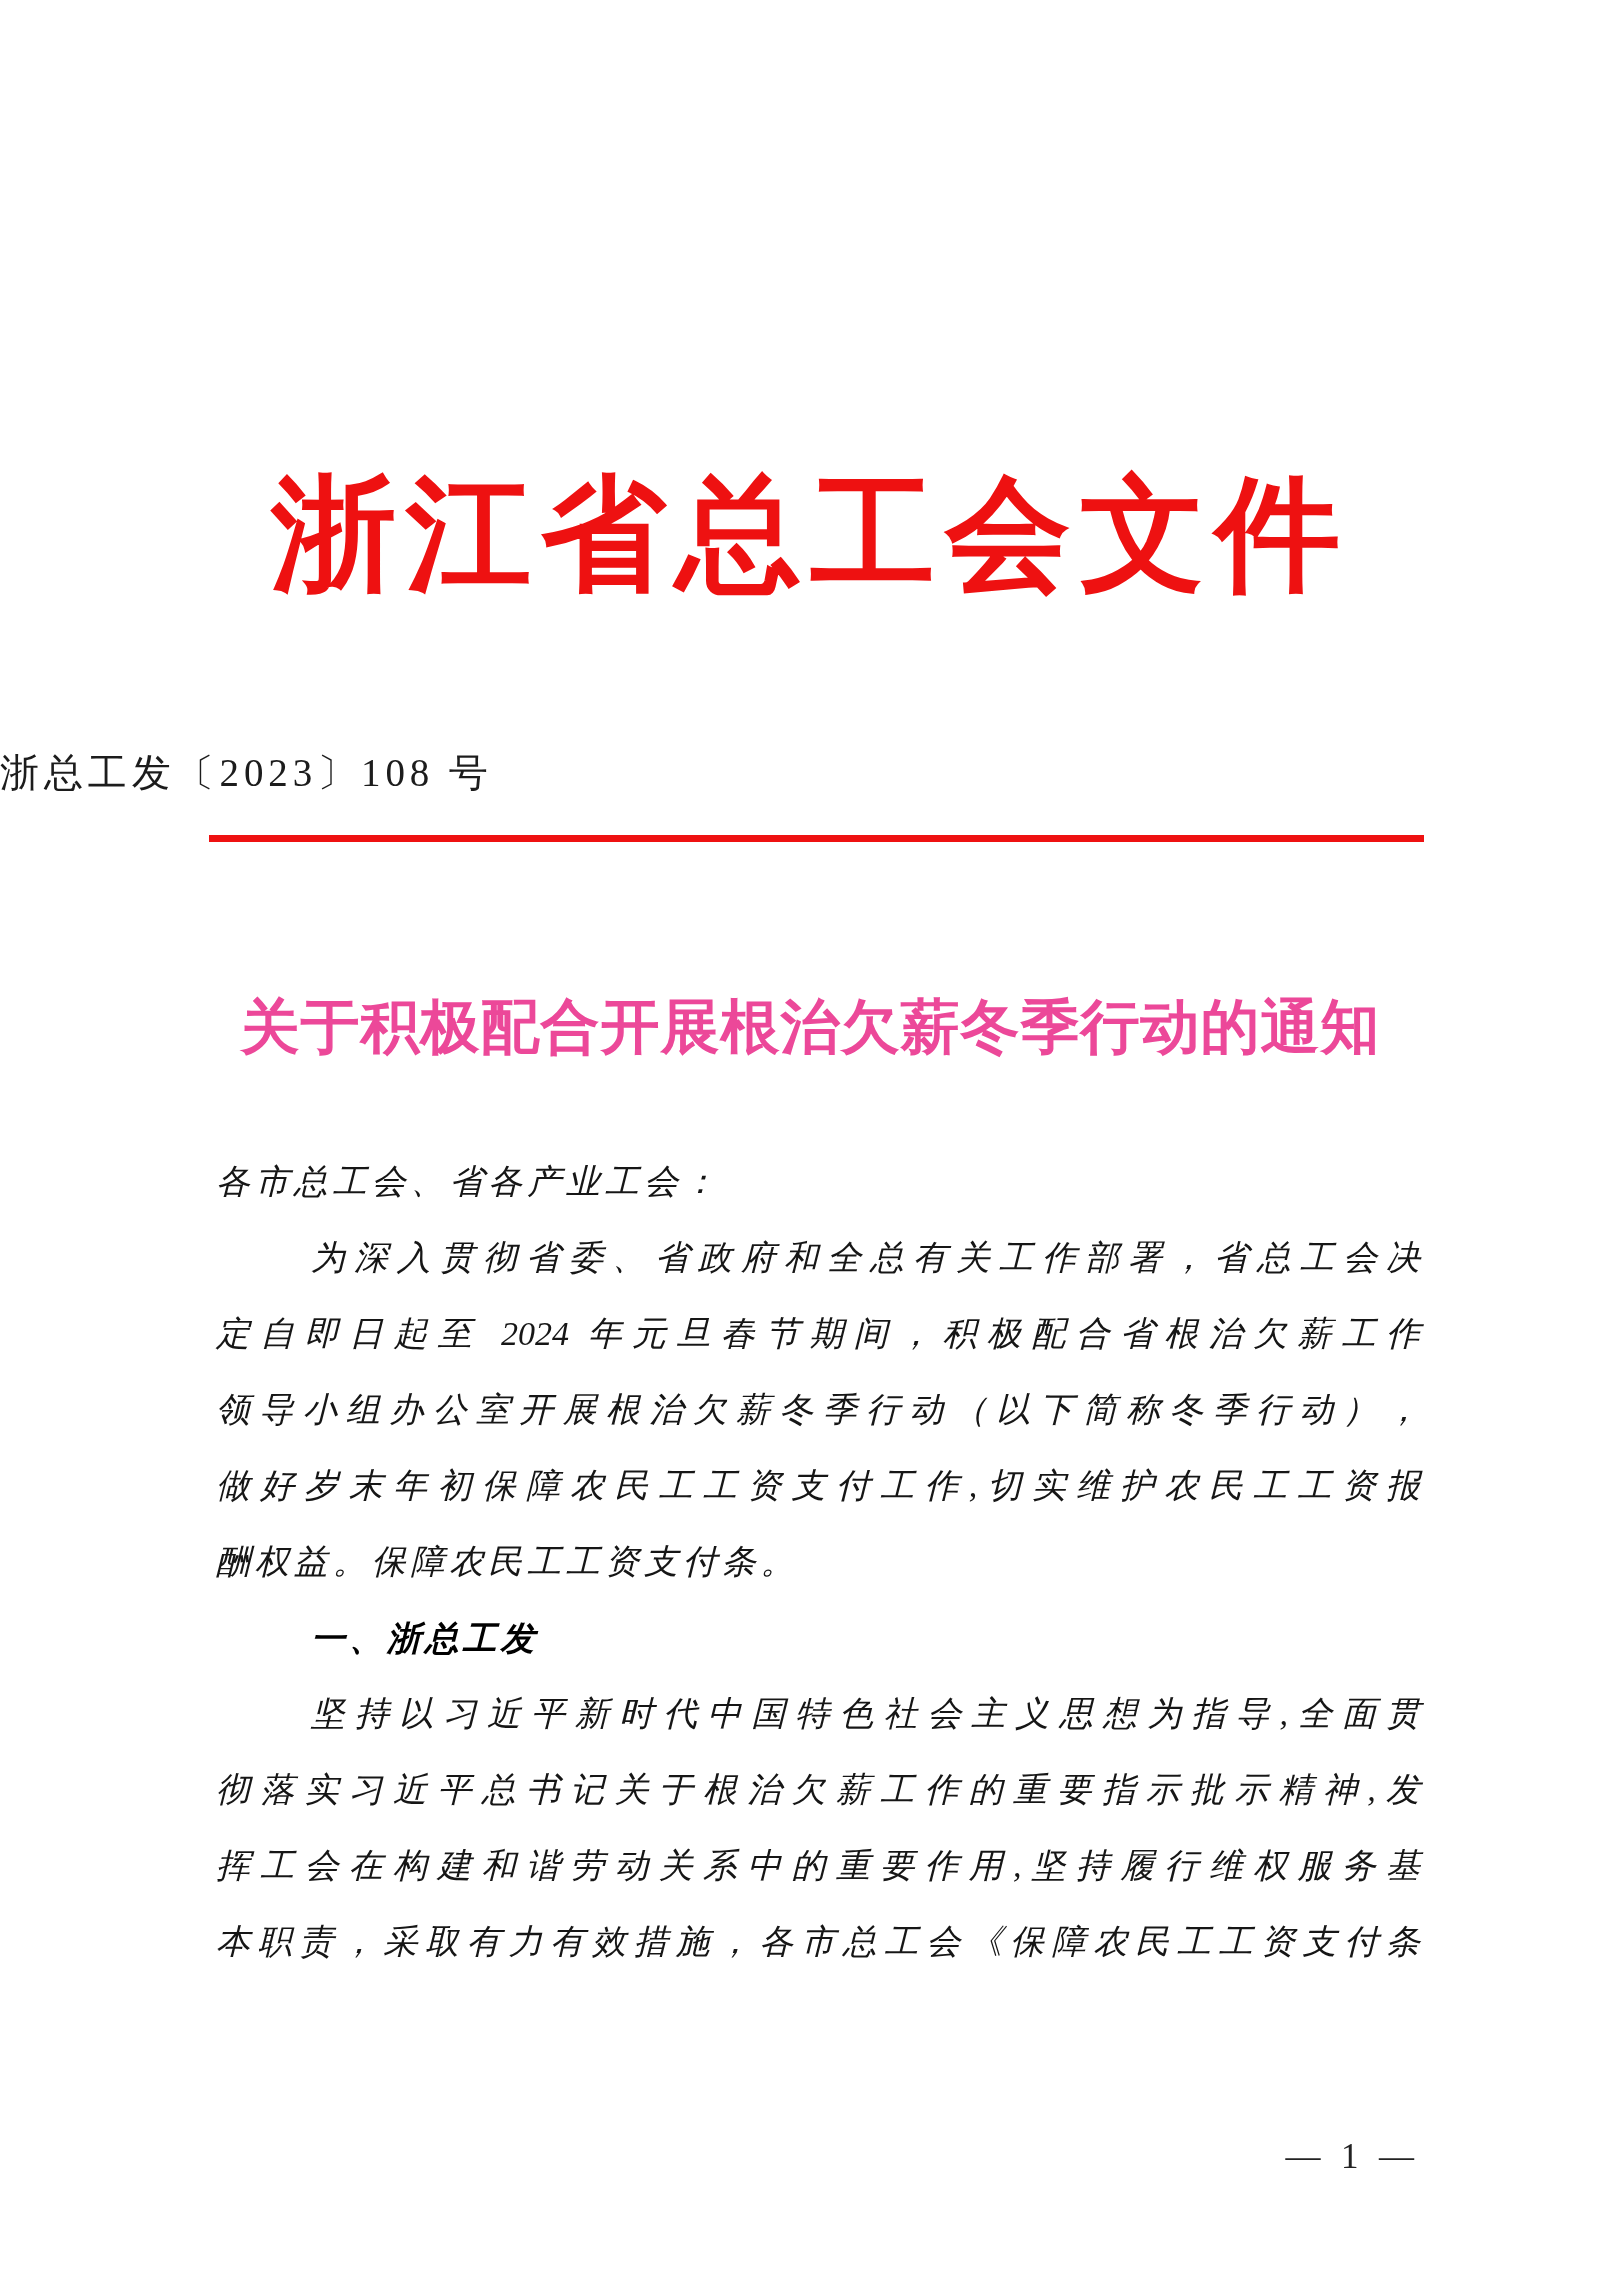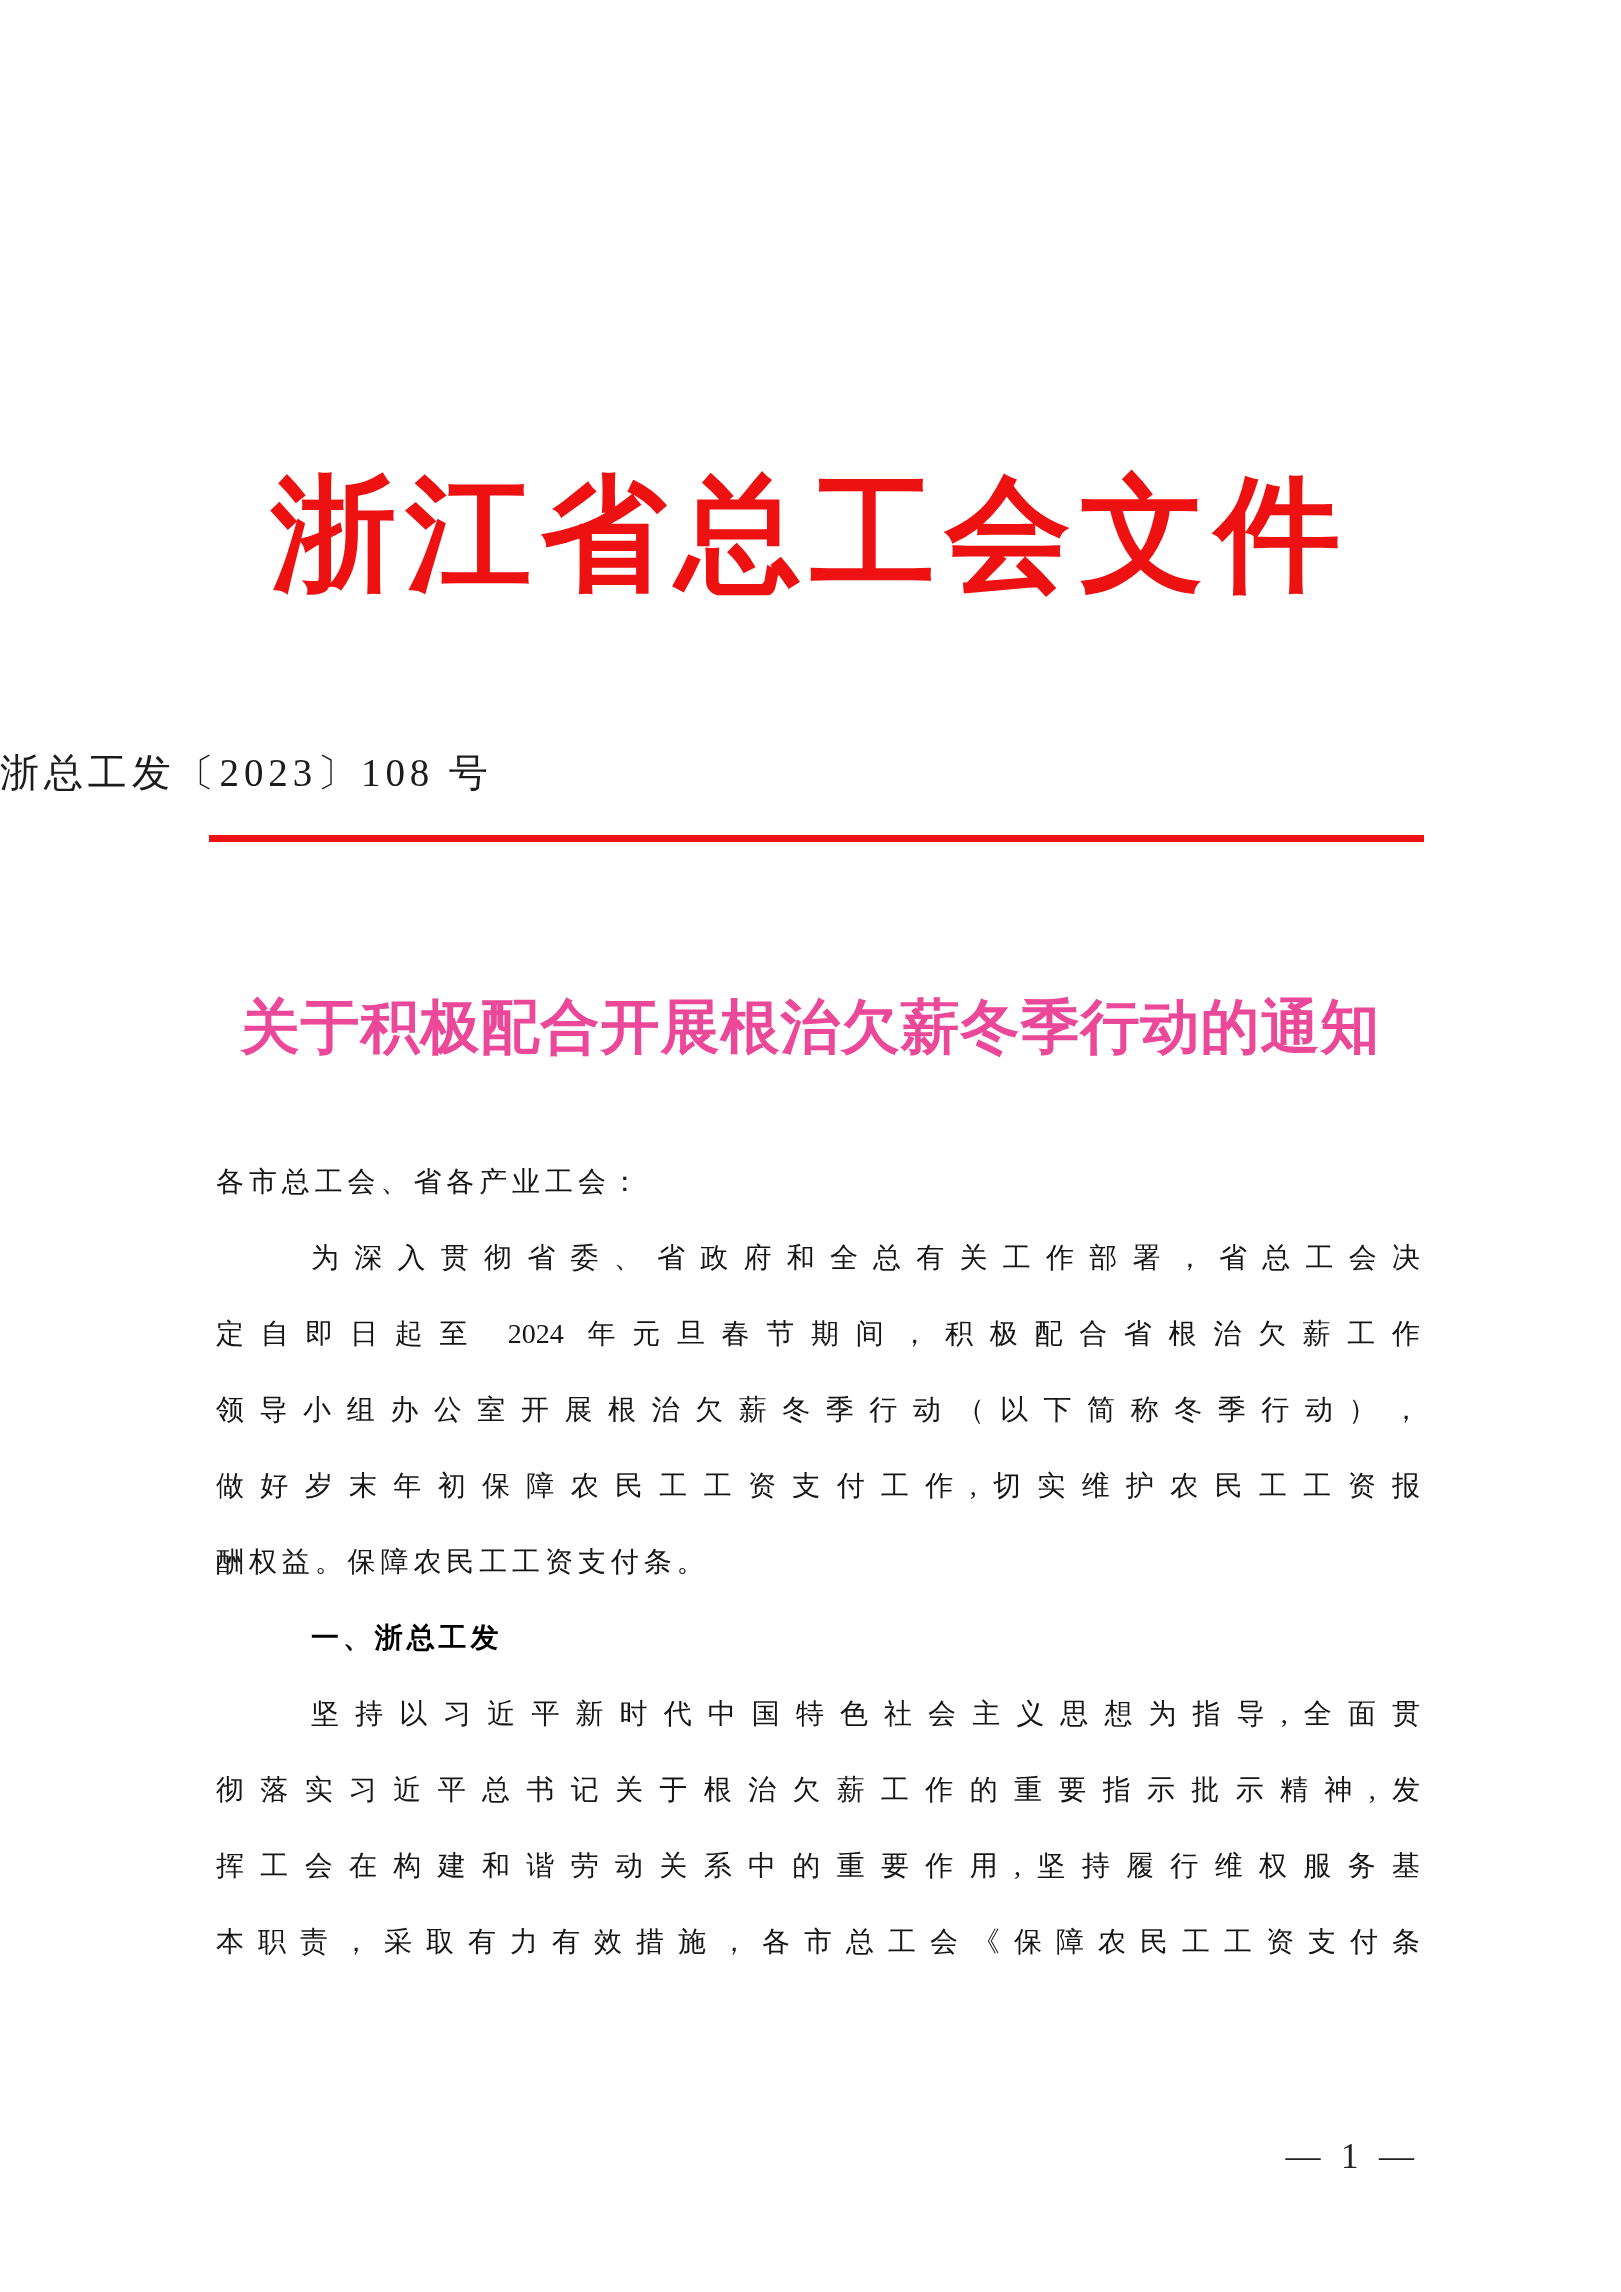--- a/index.html
+++ b/index.html
@@ -63,22 +63,23 @@
     color: #ec4899;
     line-height: 78px;
     white-space: nowrap;
   }
   .body-text {
     position: absolute;
     top: 1144px;
     left: 216px;
     width: 1204px;
     font-family: "Liberation Serif", serif;
-    font-size: 28px;
+    font-size: 34px;
     color: #161616;
+    font-style: italic;
   }
   .line {
     height: 76px;
     line-height: 76px;
     white-space: nowrap;
   }
   .line.plain {
     letter-spacing: 4.9px;
     text-align: left;
   }

